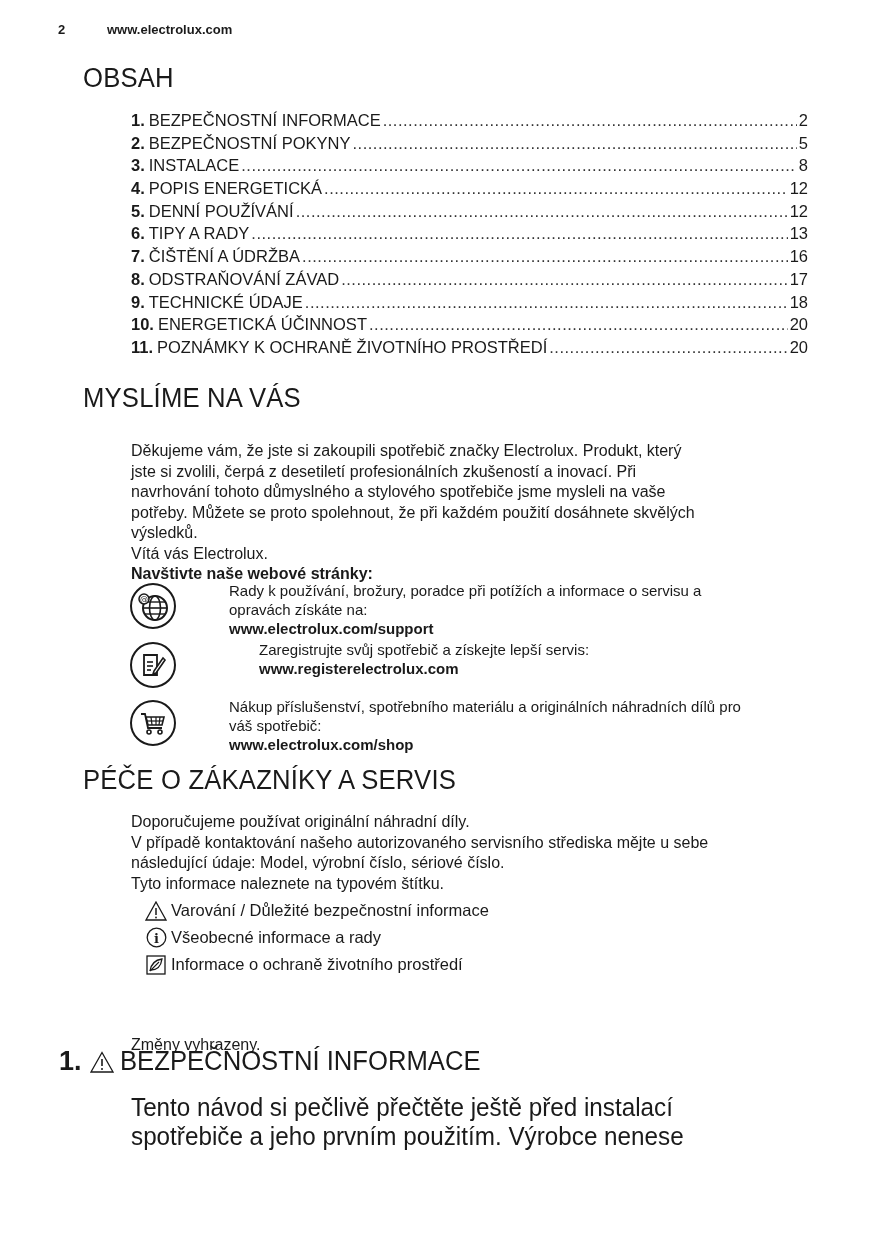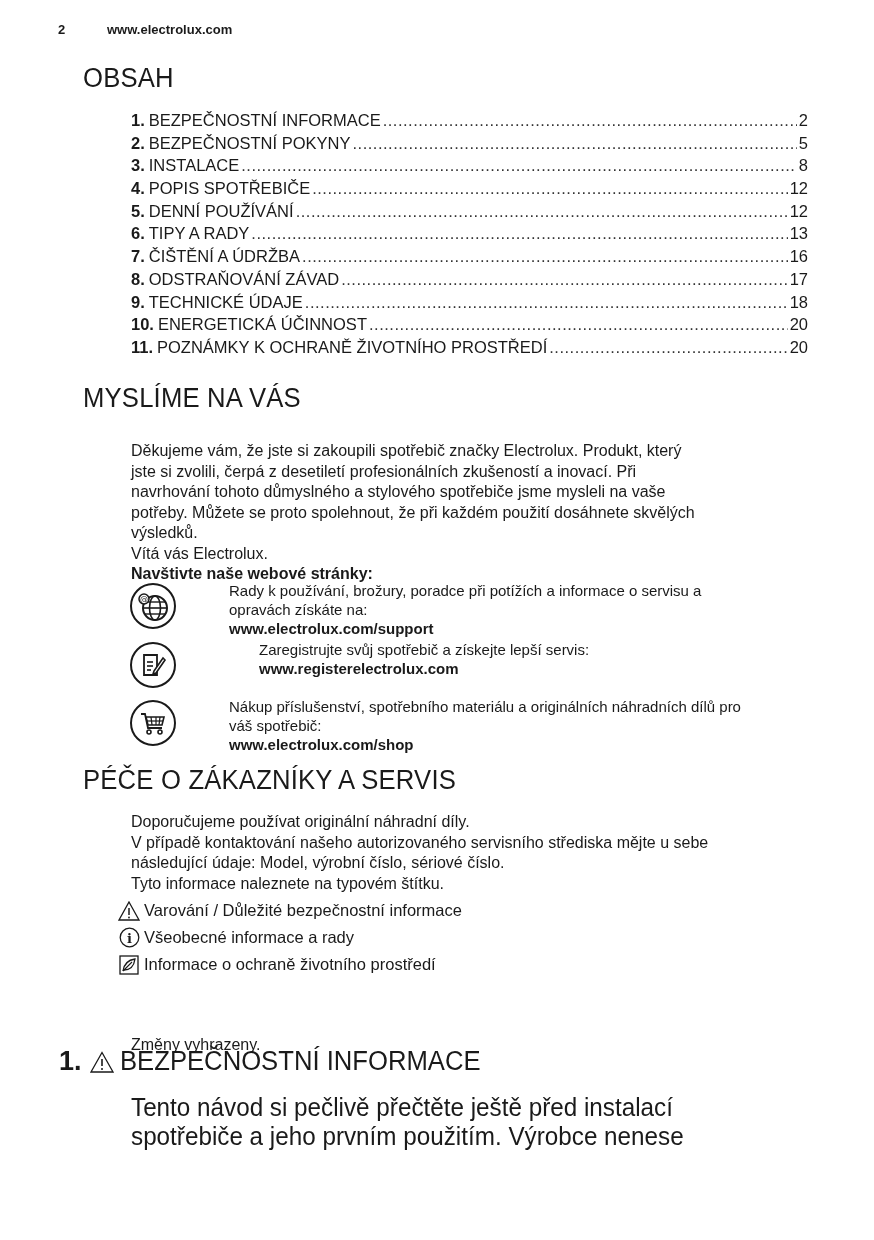--- a/index.html
+++ b/index.html
@@ -43,21 +43,21 @@
       <span>5</span>
     </div>
   <div class="toc-row">
       <span class="n">3.</span>
       <span>INSTALACE</span>
       <span class="dots"></span>
       <span>8</span>
     </div>
   <div class="toc-row">
       <span class="n">4.</span>
-      <span>POPIS SPOTŘEBIČE</span>
+      <span>POPIS ENERGETICKÁ</span>
       <span class="dots"></span>
       <span>12</span>
     </div>
   <div class="toc-row">
       <span class="n">5.</span>
       <span>DENNÍ POUŽÍVÁNÍ</span>
       <span class="dots"></span>
       <span>12</span>
     </div>
   <div class="toc-row">
@@ -159,21 +159,21 @@
 </div>
 
 <div class="abs h1" style="left:83px; top:765px;">PÉČE O ZÁKAZNÍKY A SERVIS</div>
 <div class="abs body-text" style="left:131px; top:812px; width:690px;">
   <div>Doporučujeme používat originální náhradní díly.</div>
   <div>V případě kontaktování našeho autorizovaného servisního střediska mějte u sebe</div>
   <div>následující údaje: Model, výrobní číslo, sériové číslo.</div>
   <div>Tyto informace naleznete na typovém štítku.</div>
 </div>
 
-<div class="abs" style="left:118px; top:897px;">
+<div class="abs" style="left:145px; top:897px;">
   <div class="legend-row">
     <span class="ic">
       <svg width="22" height="20" viewBox="0 0 22 20">
           <path d="M11 1 L21 19 L1 19 Z" fill="none" stroke="#1a1a1a" stroke-width="1.3"></path>
           <line x1="11" y1="7" x2="11" y2="14" stroke="#1a1a1a" stroke-width="1.5"></line>
           <circle cx="11" cy="16.5" r="0.9" fill="#1a1a1a"></circle>
         </svg>
     </span>
     <span>Varování / Důležité bezpečnostní informace</span>
   </div>

